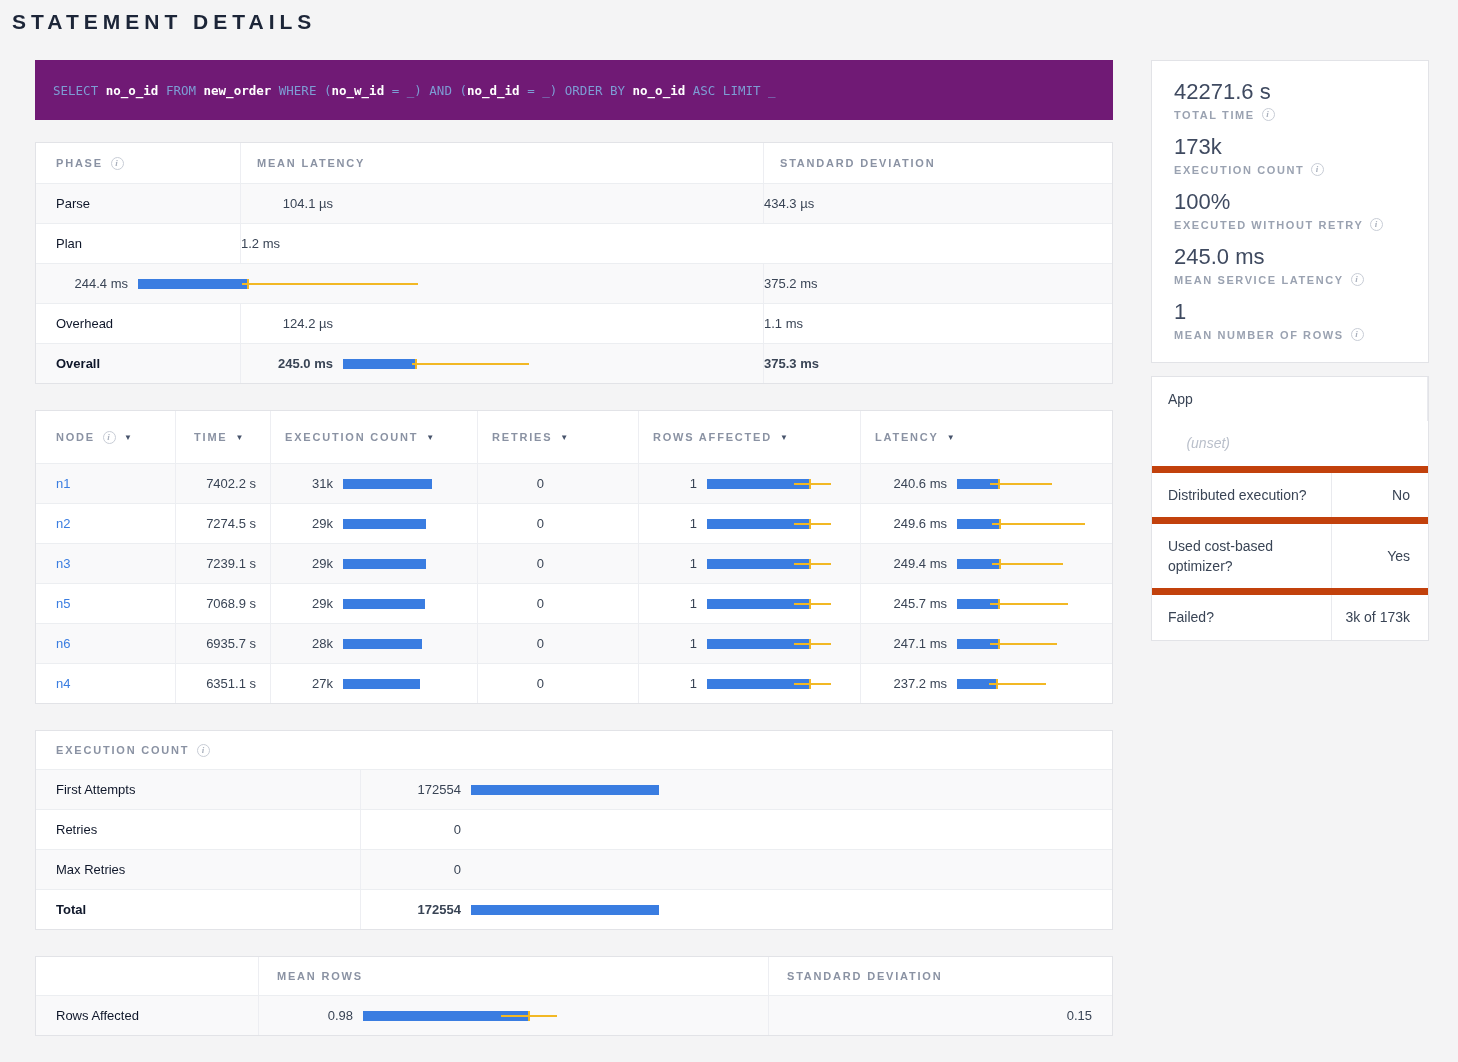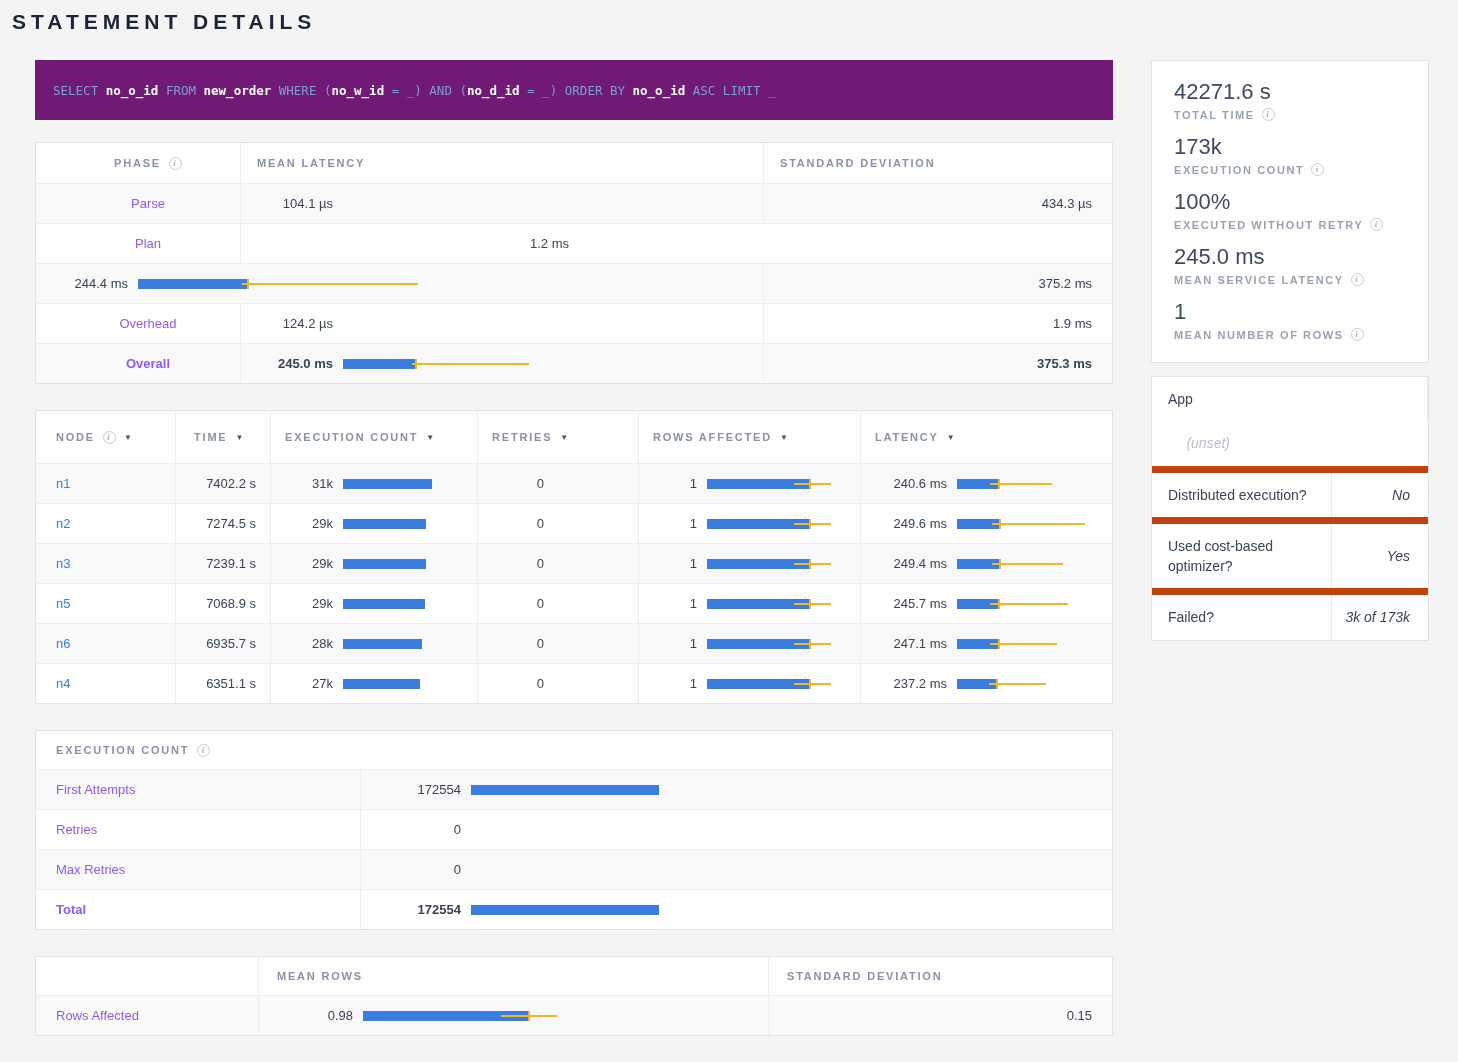--- a/index.html
+++ b/index.html
@@ -21,42 +21,42 @@
   .tbl { background:#fff; border:1px solid #e2e3e7; margin-bottom:26px; }
   .t-row { display:flex; align-items:stretch; min-height:40px; border-top:1px solid #eceef1; }
   .t-row:first-child { border-top:none; }
   .t-row.alt { background:#f9f9fa; }
   .t-head { min-height:40px; background:#fff; }
   .t-head.tall { min-height:52px; }
   .t-head.short { min-height:38px; }
   .cell { display:flex; align-items:center; border-right:1px solid #edeef2; }
   .cell:last-child { border-right:none; }
   .hcell { font-size:11px; font-weight:700; letter-spacing:1.8px; color:#8a92a3; }
-  .label { font-size:13px; color:#8b5cf6; }
+  .label { font-size:13px; color:#0f172a; }
   .val { font-size:13px; color:#394455; text-align:right; }
   .val-std { font-size:13px; color:#394455; }
   .bold-txt { font-weight:700; }
   .sort { font-size:8px; color:#47536b; margin-left:8px; }
   .info { display:inline-flex; align-items:center; justify-content:center; flex:none;
     width:13px; height:13px; border:1px solid #c8cdd6; border-radius:50%;
     font-size:9px; line-height:1; color:#a9b0bd; margin-left:8px;
     font-family:"Liberation Serif", serif; font-style:italic; }
 
   
   .bar-track { position:relative; flex:1; height:12px; margin-left:10px; }
   .bar-track.empty { visibility:hidden; }
   .bar-fill { position:absolute; left:0; top:1px; height:10px; background:#3a7de1; z-index:1; }
   .bar-dev  { position:absolute; top:5px; height:2px; background:#f2b824; z-index:2; }
   .bar-tick { position:absolute; top:1px; height:10px; width:2px; margin-left:-1px; background:#f2b824; z-index:3; }
 
   
-  .c1 { width:205px; padding-left:20px;justify-content:center; }
+  .c1 { width:205px; padding-left:20px; }
   .c2 { flex:1; padding-left:16px; padding-right:16px; }
   .c2 .val { width:76px; }
-  .c3 { width:348px; justify-content:flex-end; padding-right:20px; }
+  .c3 { width:348px; padding-right:20px; }
   .c3.h { justify-content:flex-start; padding-left:16px; }
 
   
   .k1 { width:140px; padding-left:20px; }
   .k2 { width:95px; justify-content:flex-end; padding-right:14px; }
   .k2.h { justify-content:flex-start; padding-left:18px; }
   .k3 { width:207px; padding-left:14px; padding-right:10px; }
   .k3 .val { width:48px; }
   .k3 .bar-track { max-width:138px; }
   .k4 { width:161px; padding-left:14px; }
@@ -88,21 +88,21 @@
   .stat-value { font-size:22px; color:#3f4a60; font-weight:500; }
   .stat-label { display:flex; align-items:center; font-size:11px; font-weight:700;
     letter-spacing:1.6px; color:#9aa2b1; margin-top:3px; }
   .stat-label .info { margin-left:7px; }
 
   .d-row { display:flex; align-items:stretch; border-top:7px solid #c2410c; }
   .d-row:first-child { border-top:none;flex-direction:column; }
   .d-label { flex:1; display:flex; align-items:center; padding:12px 16px; font-size:14px;
     color:#394455; border-right:1px solid #e9eaee; line-height:1.45; }
   .d-value { width:96px; display:flex; align-items:center; justify-content:flex-end;
-    padding:12px 18px 12px 8px; font-size:14px; color:#394455; text-align:right; line-height:1.45;font-style:italic; }
+    padding:12px 18px 12px 8px; font-size:14px; color:#394455; text-align:right; line-height:1.45; }
   .muted-italic { color:#b9bfca; font-style:italic; }
 </style>
 </head>
 <body>
 
 <div class="page">
   <h1 class="title">STATEMENT DETAILS</h1>
 
   <div class="content">
     <div class="main-col">
@@ -160,21 +160,21 @@
         </div>
         <div class="t-row">
           <div class="cell c1">
               <span class="label">Overhead</span>
             </div>
           <div class="cell c2">
             <span class="val">124.2 µs</span>
             <div class="bar-track empty"></div>
           </div>
           <div class="cell c3">
-              <span class="val-std">1.9 ms</span>
+              <span class="val-std">1.1 ms</span>
             </div>
         </div>
         <div class="t-row alt">
           <div class="cell c1">
               <span class="label bold-txt">Overall</span>
             </div>
           <div class="cell c2">
             <span class="val bold-txt">245.0 ms</span>
             <div class="bar-track">
                 <div class="bar-fill" style="width: 18%;"></div>

